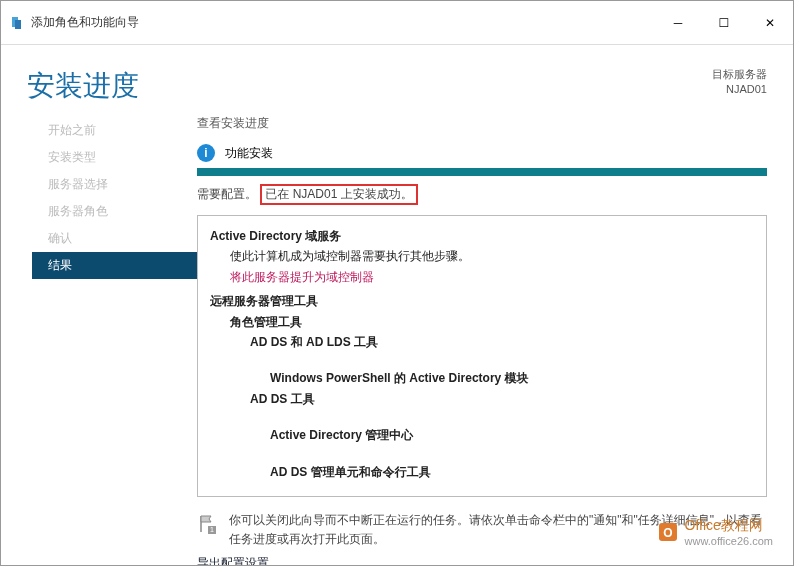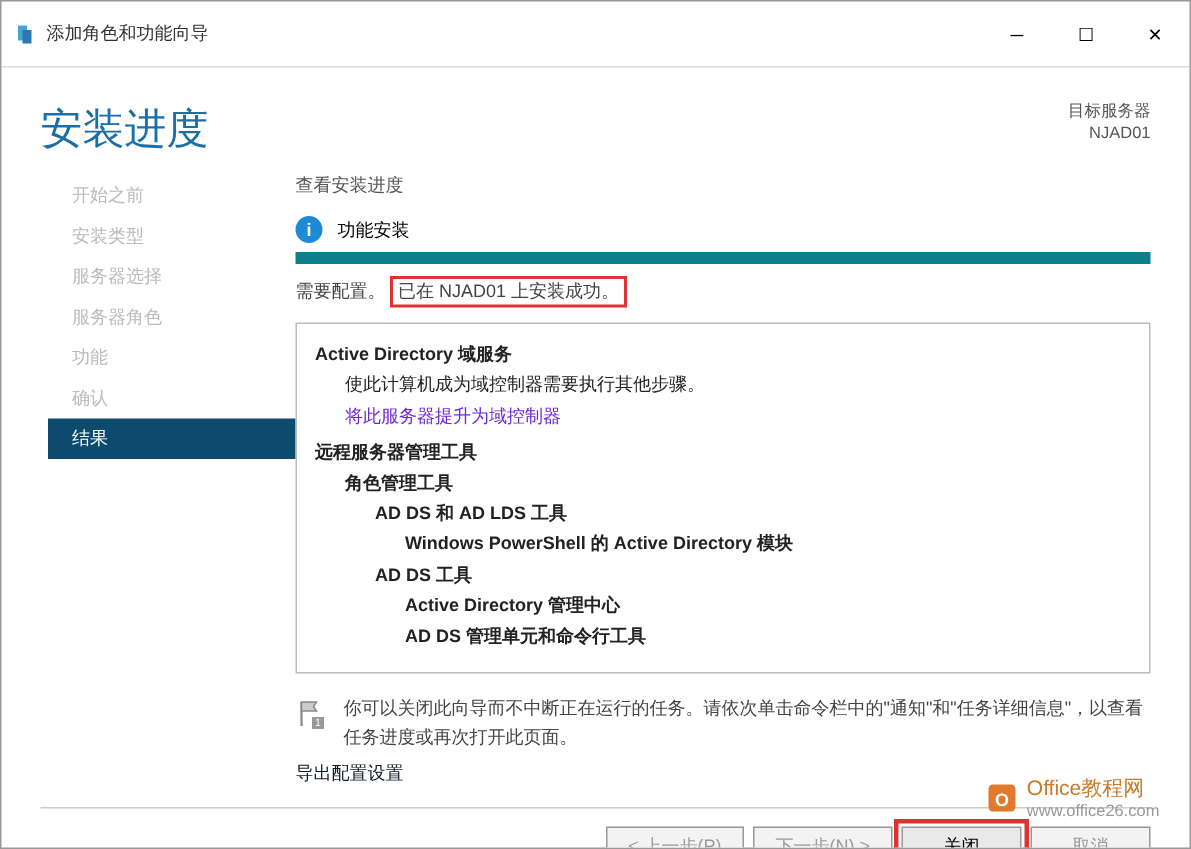--- a/index.html
+++ b/index.html
@@ -17,24 +17,24 @@
     .sidebar-item { font-size: 12px; color: #bbb; padding: 5px 16px; }
     .sidebar-item.active { background: #0c4a6e; color: #fff; }
     .main { flex: 1; padding-right: 26px; }
     .section-heading { font-size: 12px; color: #555; margin-bottom: 12px; }
     .info-row { display: flex; align-items: center; gap: 10px; margin: 4px 0 6px 0; }
     .info-icon { width: 18px; height: 18px; border-radius: 50%; background: #1e8ad6; color: #fff; display: flex; align-items: center; justify-content: center; font-size: 12px; font-weight: bold; }
     .progress { height: 8px; background: #0f7e8c; margin: 4px 0 8px 0; }
     .status-line { font-size: 12px; color: #444; margin-bottom: 10px; }
     .hl-box { border: 2px solid #d33; padding: 0 3px; display: inline-block; }
     .panel { border: 1px solid #bbb; padding: 10px 12px 14px 12px; font-size: 12px; color: #222; line-height: 1.7; }
-    .panel-link { color: #6d28d9; cursor: pointer; }
+    .panel-link { color: #be185d; cursor: pointer; }
     .indent1 { padding-left: 20px; }
     .indent2 { padding-left: 40px; }
-    .indent3 { padding-left: 60px; }
+    .indent3 { padding-left: 60px; margin-top: 16px; }
     .bold { font-weight: bold; }
     .hint-row { display: flex; gap: 12px; font-size: 12px; color: #444; margin: 14px 0 6px 0; line-height: 1.6; }
     .flag-icon { width: 20px; height: 22px; display:inline-flex; align-items:center; justify-content:center; color:#888; flex-shrink:0; margin-top:2px; }
     .export-link { color: #0f172a; font-size: 12px; cursor: pointer; }
     .divider { border-top: 1px solid #ccc; margin: 14px 26px 0 26px; }
     .footer { display: flex; justify-content: flex-end; gap: 6px; padding: 12px 26px 18px 26px; }
     .btn { font-size: 12px; padding: 4px 14px; border: 1px solid #999; background: #e9e9e9; cursor: pointer; min-width: 80px; }
     .btn:disabled { color: #999; background: #f3f3f3; cursor: default; }
     .btn.hl { outline: 3px solid #d33; outline-offset: 2px; }
     .watermark { position:absolute; right:20px; bottom:18px; font-size:14px; color:#c97a2a; display:flex; align-items:center; gap:6px; pointer-events:none; }
@@ -65,21 +65,20 @@
     <div>NJAD01</div>
   </div>
 </div>
 
 <div class="content">
   <div class="sidebar">
     <div class="sidebar-item">开始之前</div>
     <div class="sidebar-item">安装类型</div>
     <div class="sidebar-item">服务器选择</div>
     <div class="sidebar-item">服务器角色</div>
-    <div class="sidebar-item">功能</div>
     <div class="sidebar-item">确认</div>
     <div class="sidebar-item active">结果</div>
   </div>
 
   <div class="main">
     <div class="section-heading">查看安装进度</div>
 
     <div class="info-row">
       <span class="info-icon">i</span>
       <span style="font-size:12px;">功能安装</span>

